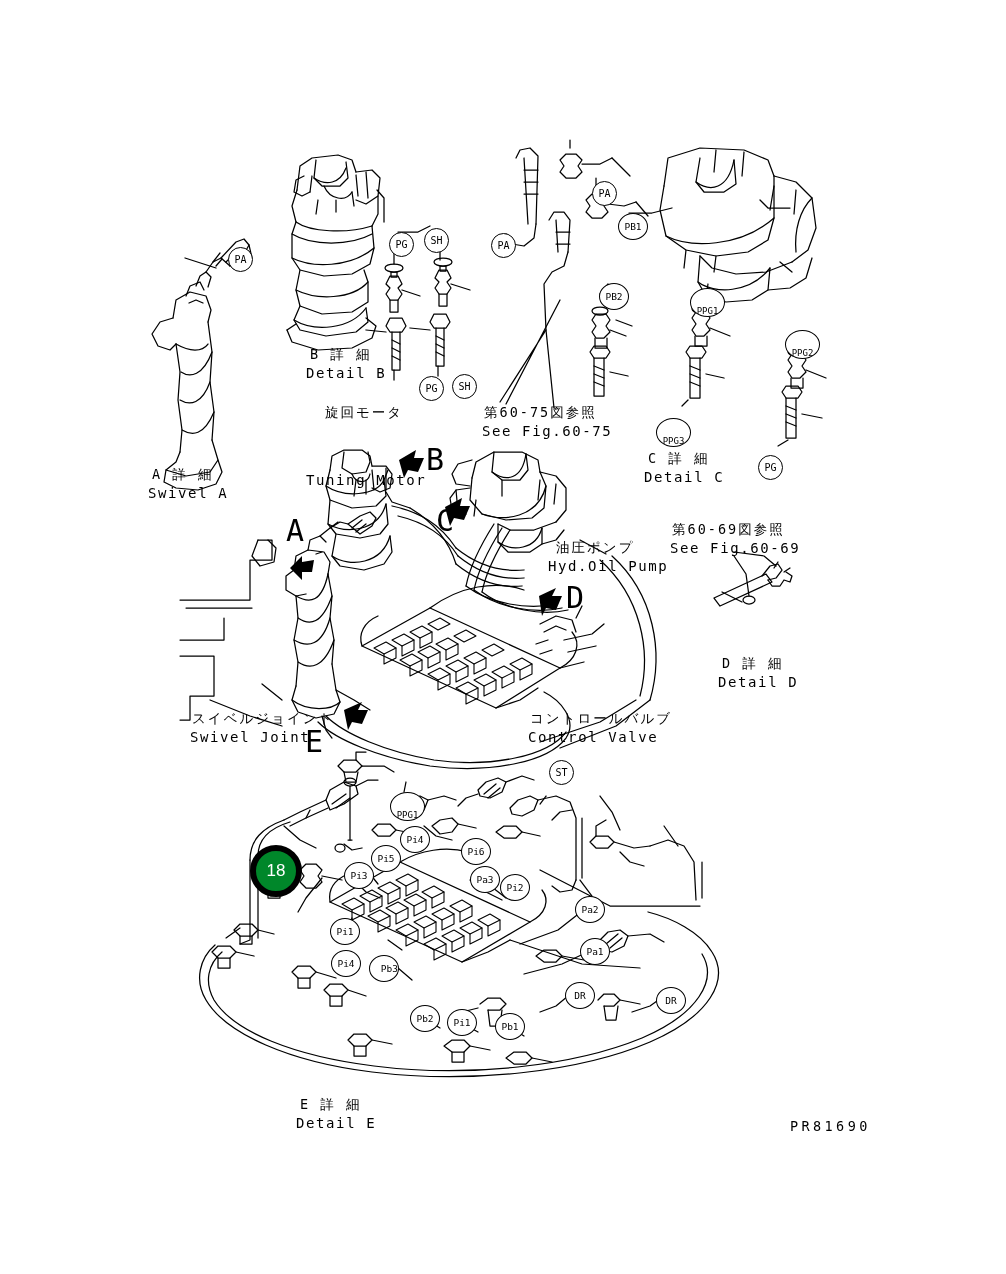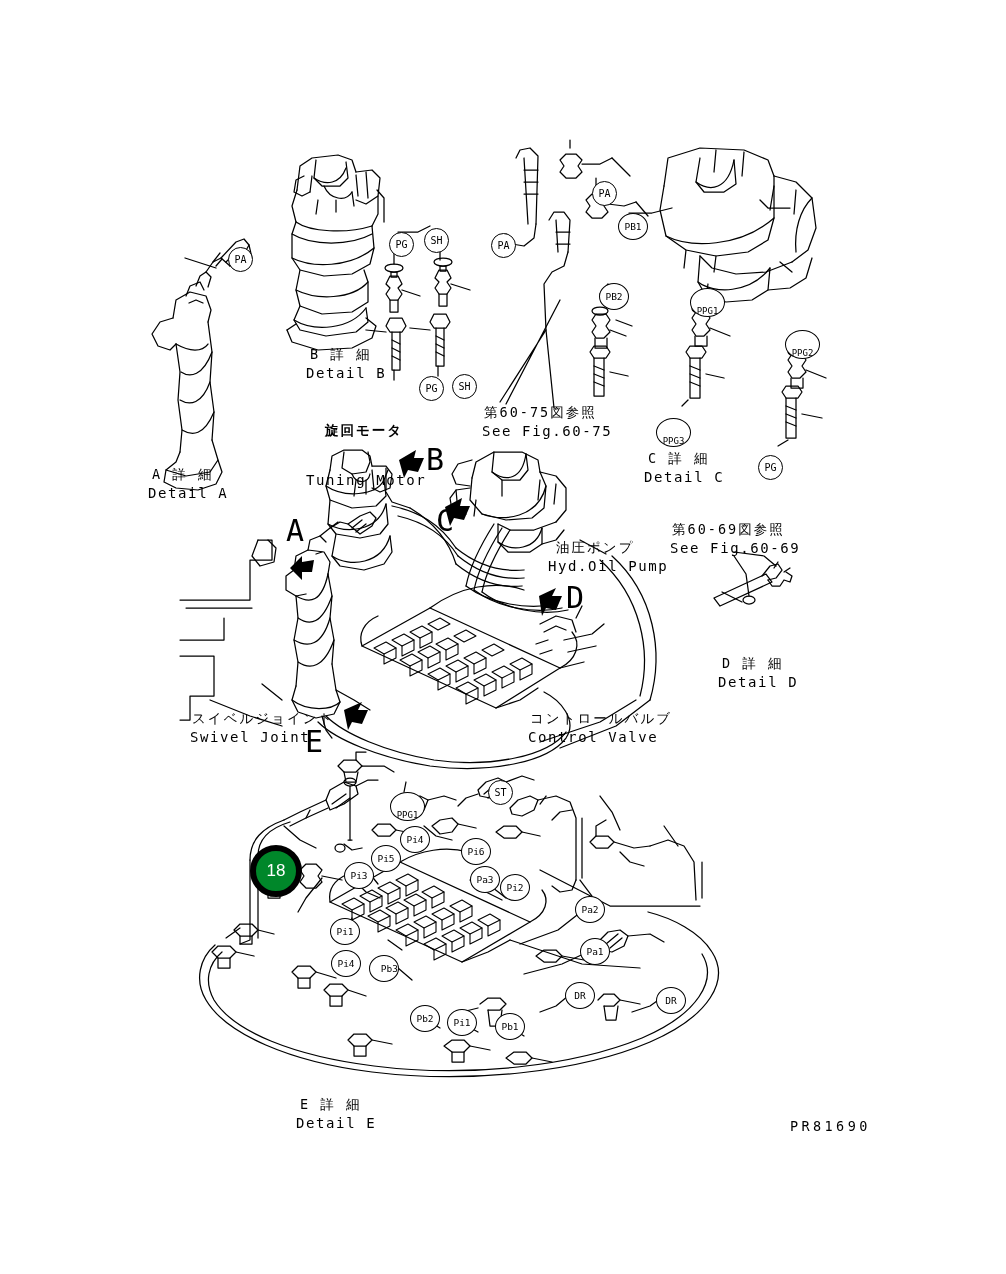--- a/index.html
+++ b/index.html
@@ -474,40 +474,40 @@
         <path d="M290 568 L302 556 L302 562 L314 560 L312 572 L302 572 L302 580Z"></path>
         <path d="M399 460 L416 450 L414 458 L424 458 L418 472 L408 470 L404 478Z"></path>
         <path d="M445 507 L462 498 L460 506 L470 506 L464 520 L454 518 L450 526Z"></path>
         <path d="M539 596 L556 588 L552 596 L562 596 L556 610 L546 608 L542 616Z"></path>
         <path d="M344 710 L362 702 L358 710 L368 710 L362 724 L352 722 L348 730Z"></path>
       </g>
     </g>
   </svg>
 
   <div class="lbl jp" style="left:152px;top:466px;">A 詳 細</div>
-  <div class="lbl en" style="left:148px;top:485px;">Detail A</div>
+  <div class="lbl en" style="left:148px;top:485px;">Swivel A</div>
 
   <div class="lbl jp" style="left:310px;top:346px;">B 詳 細</div>
   <div class="lbl en" style="left:306px;top:365px;">Detail B</div>
 
   <div class="lbl jp" style="left:648px;top:450px;">C 詳 細</div>
   <div class="lbl en" style="left:644px;top:469px;">Detail C</div>
 
   <div class="lbl jp" style="left:722px;top:655px;">D 詳 細</div>
   <div class="lbl en" style="left:718px;top:674px;">Detail D</div>
 
   <div class="lbl jp" style="left:300px;top:1096px;">E 詳 細</div>
   <div class="lbl en" style="left:296px;top:1115px;">Detail E</div>
 
   <div class="lbl jp" style="left:484px;top:404px;">第60-75図参照</div>
   <div class="lbl en" style="left:482px;top:423px;">See Fig.60-75</div>
   <div class="lbl jp" style="left:672px;top:521px;">第60-69図参照</div>
   <div class="lbl en" style="left:670px;top:540px;">See Fig.60-69</div>
 
-  <div class="lbl jp" style="left:325px;top:422px;font-weight:bold;">旋回モータ</div>
+  <div class="lbl jp" style="left:325px;top:404px;">旋回モータ</div>
   <div class="lbl en" style="left:306px;top:436px;margin-top:36px;">Tuning Motor</div>
 
   <div class="lbl jp" style="left:556px;top:539px;">油圧ポンプ</div>
   <div class="lbl en" style="left:548px;top:558px;">Hyd.Oil Pump</div>
 
   <div class="lbl jp" style="left:192px;top:710px;">スイベルジョイント</div>
   <div class="lbl en" style="left:190px;top:729px;">Swivel Joint</div>
 
   <div class="lbl jp" style="left:530px;top:710px;">コントロールバルブ</div>
   <div class="lbl en" style="left:528px;top:729px;">Control Valve</div>
@@ -560,21 +560,21 @@
       </div>
       <div class="callout w4" style="left: 656px; top: 418px;">
         <span>PPG3</span>
       </div>
       <div class="callout w2" style="left: 758px; top: 455px;">
         <span>PG</span>
       </div>
       <div class="callout w4" style="left: 390px; top: 792px;">
         <span>PPG1</span>
       </div>
-      <div class="callout w2" style="left: 488px; top: 760px; margin-top: 20px;">
+      <div class="callout w2" style="left: 549px; top: 760px;">
         <span>ST</span>
       </div>
       <div class="callout w3" style="left: 400px; top: 826px;">
         <span>Pi4</span>
       </div>
       <div class="callout w3" style="left: 371px; top: 845px;">
         <span>Pi5</span>
       </div>
       <div class="callout w3" style="left: 461px; top: 838px;">
         <span>Pi6</span>

